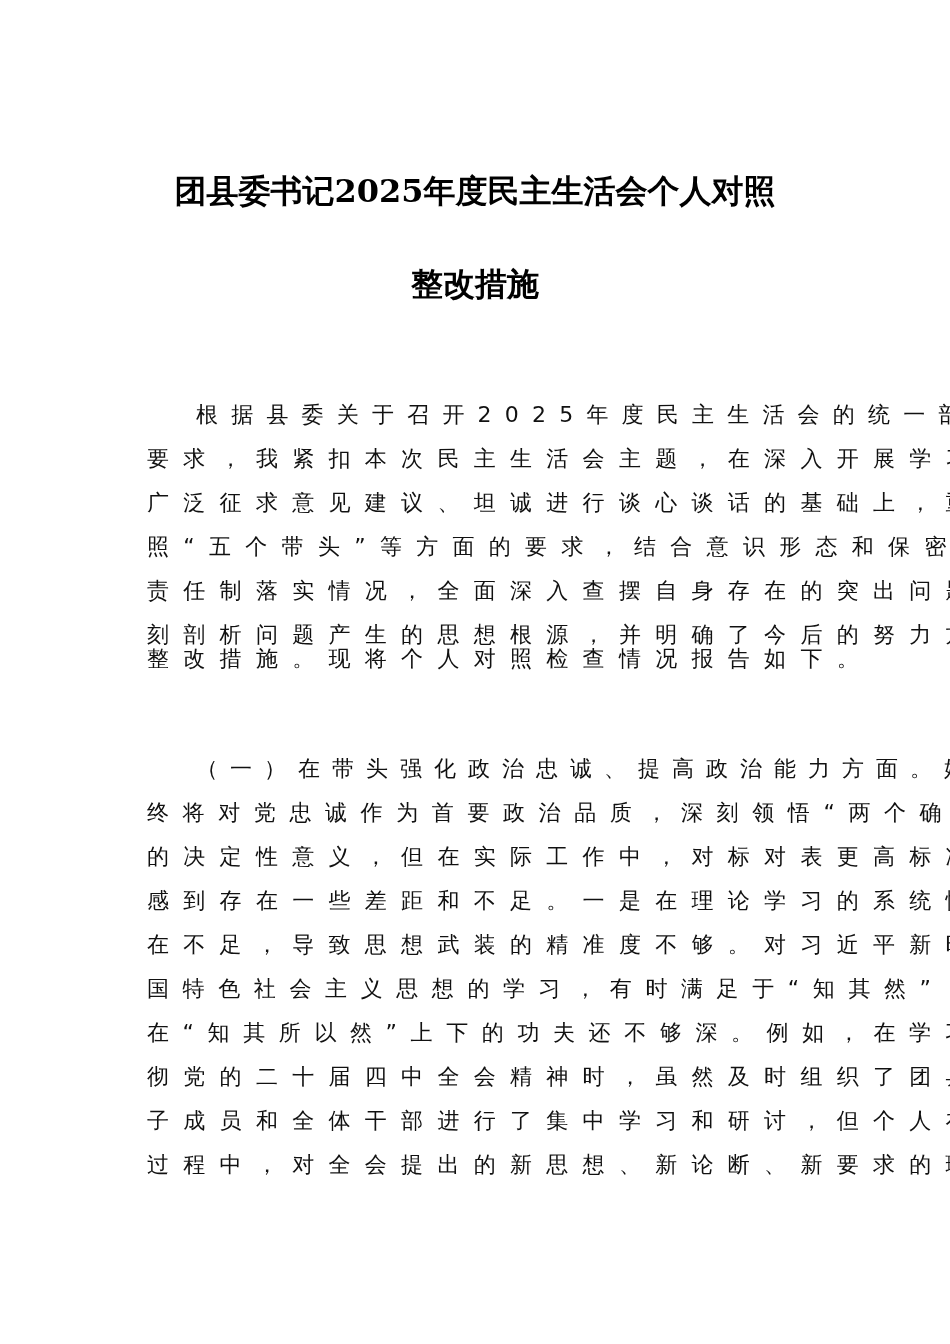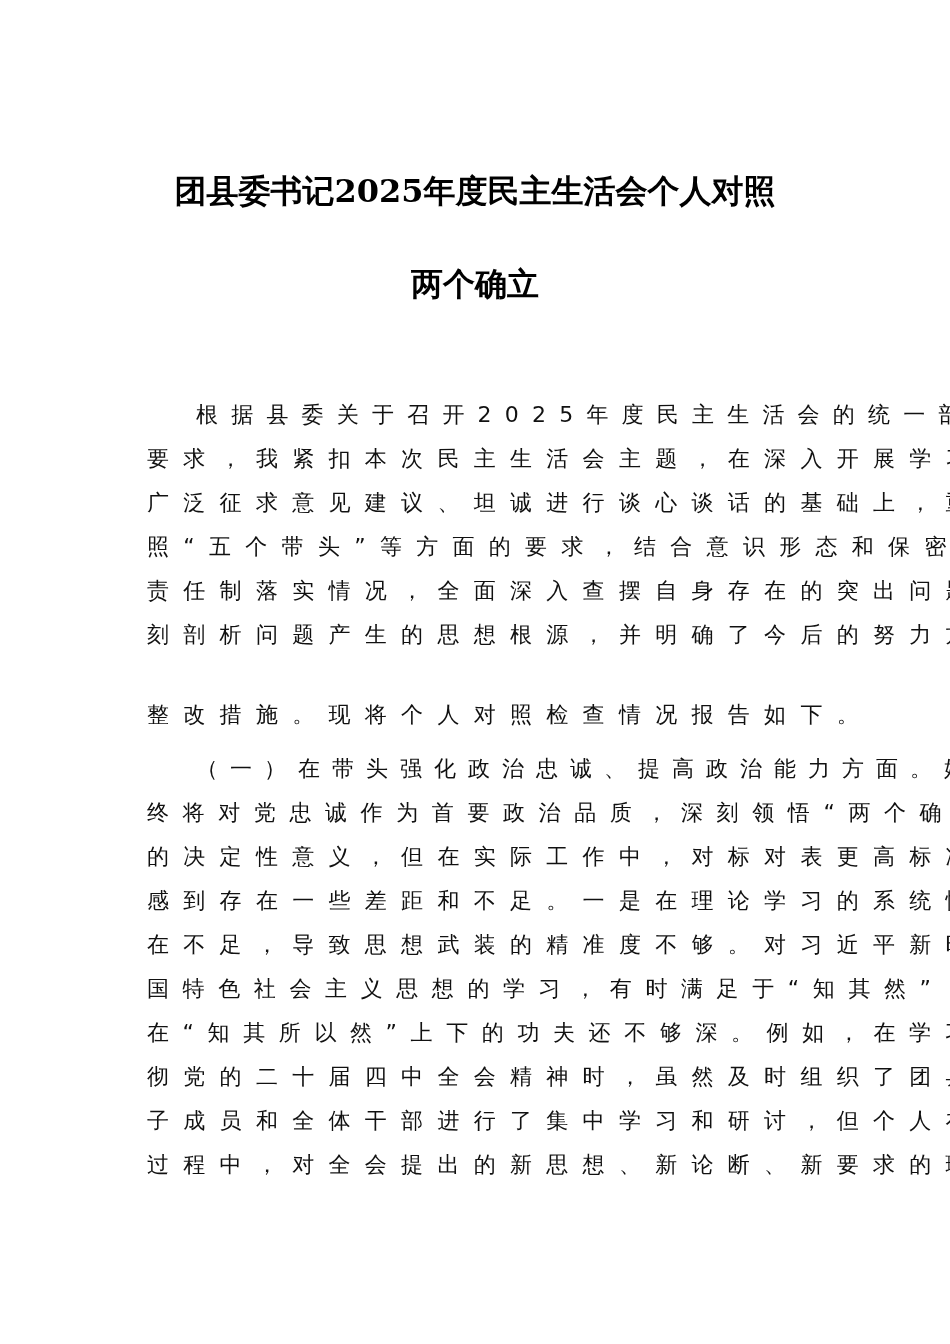--- a/index.html
+++ b/index.html
@@ -59,30 +59,30 @@
       letter-spacing: 1px;
       color: #000;
     }
   </style>
 </head>
 <body>
 
 <div class="page">
 
   <div class="title l1">团县委书记2025年度民主生活会个人对照</div>
-  <div class="title l2">两个确立</div>
+  <div class="title l2">整改措施</div>
 
   <div>
     <div class="line indent" style="top:400px; letter-spacing:13.2px;">根据县委关于召开2025年度民主生活会的统一部署和</div>
     <div class="line" style="top:444px;">要求，我紧扣本次民主生活会主题，在深入开展学习研讨</div>
     <div class="line" style="top:488px;">广泛征求意见建议、坦诚进行谈心谈话的基础上，重点对</div>
     <div class="line" style="top:532px;">照“五个带头”等方面的要求，结合意识形态和保密工作</div>
     <div class="line" style="top:576px;">责任制落实情况，全面深入查摆自身存在的突出问题，深</div>
     <div class="line" style="top:620px;">刻剖析问题产生的思想根源，并明确了今后的努力方向和</div>
-    <div class="line" style="top:700px;">整改措施。现将个人对照检查情况报告如下。</div>
+    <div class="line" style="top:644px;">整改措施。现将个人对照检查情况报告如下。</div>
   </div>
 
 
   <div>
     <div class="line indent" style="top:754px; letter-spacing:12px;">（一）在带头强化政治忠诚、提高政治能力方面。始</div>
     <div class="line" style="top:798px; letter-spacing:13.6px;">终将对党忠诚作为首要政治品质，深刻领悟“两个确立”</div>
     <div class="line" style="top:842px;">的决定性意义，但在实际工作中，对标对表更高标准，仍</div>
     <div class="line" style="top:886px;">感到存在一些差距和不足。一是在理论学习的系统性上存</div>
     <div class="line" style="top:930px;">在不足，导致思想武装的精准度不够。对习近平新时代中</div>
     <div class="line" style="top:974px; letter-spacing:13.6px;">国特色社会主义思想的学习，有时满足于“知其然”，但</div>

